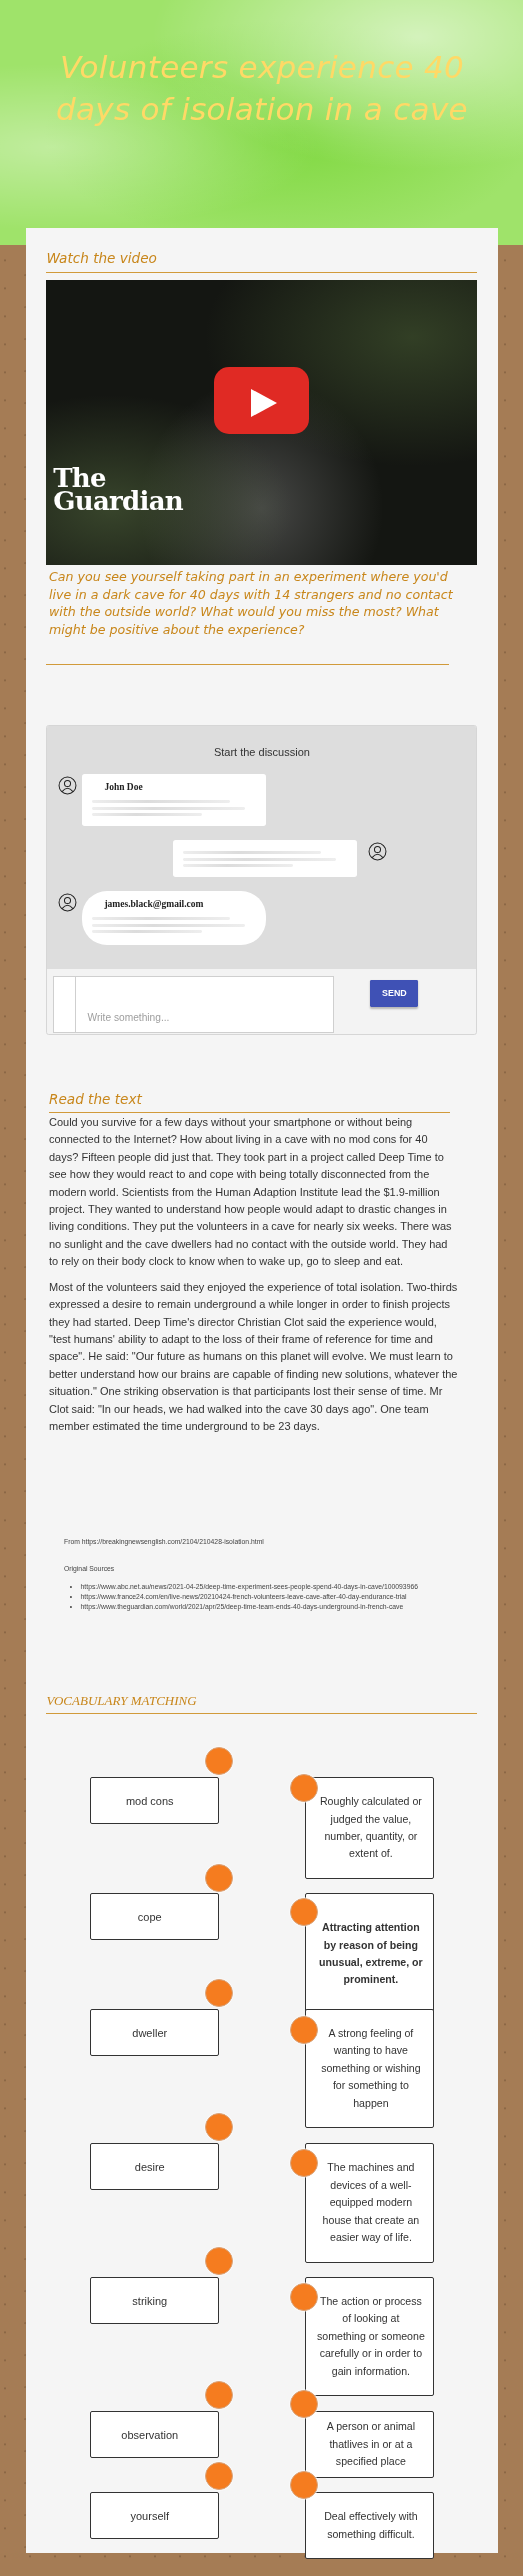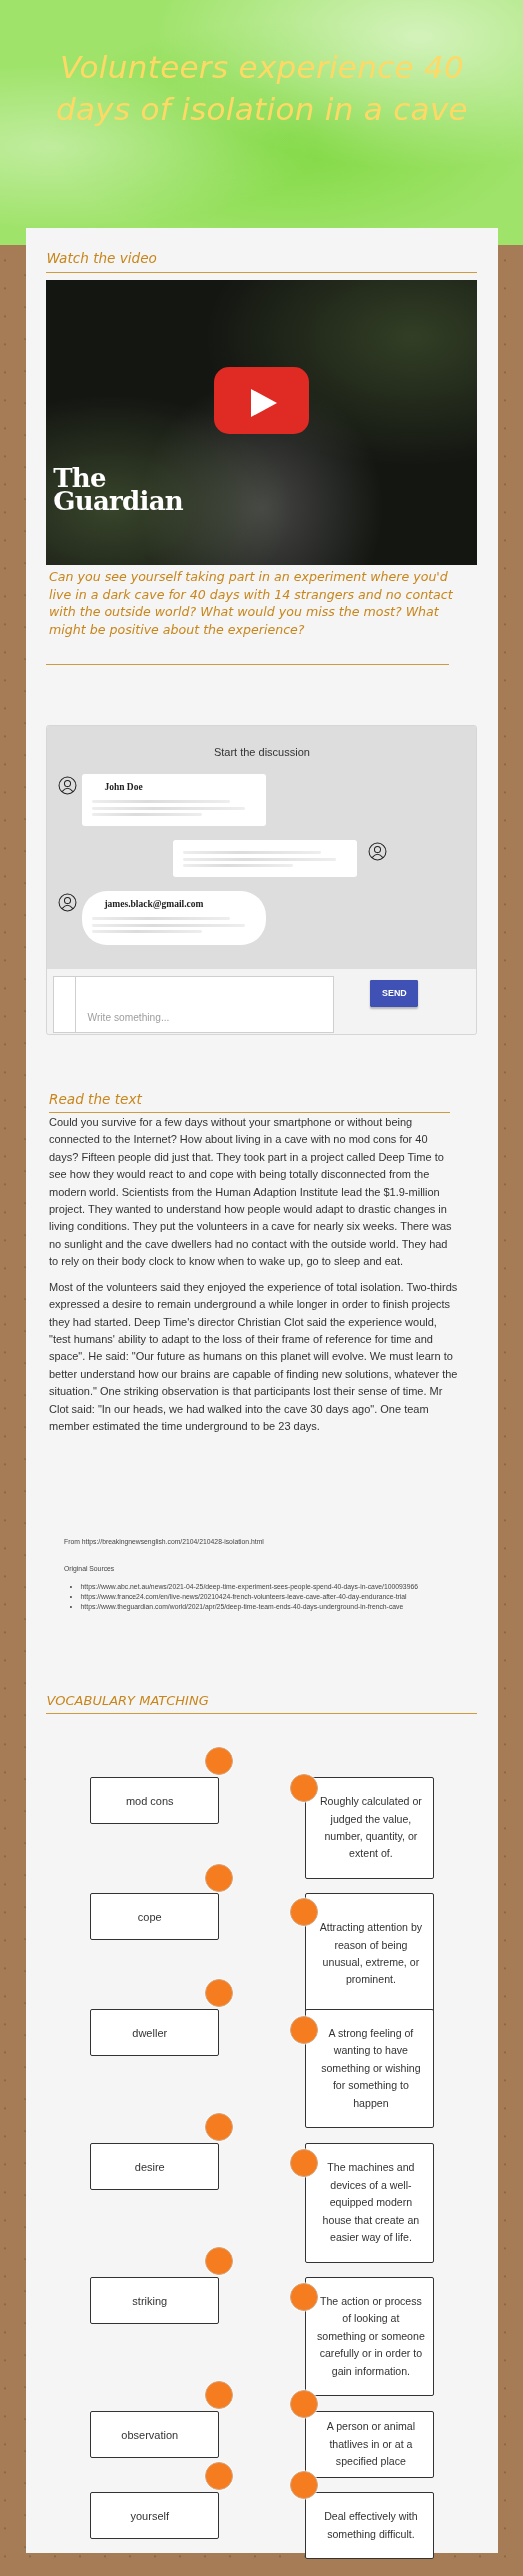--- a/index.html
+++ b/index.html
@@ -182,41 +182,41 @@
   <div class="source" style="left:0; top:1309px; padding-left:0;">
   </div>
   <div class="source" style="left:38px; top:1310px;">From https://breakingnewsenglish.com/2104/210428-isolation.html</div>
   <div class="source" style="left:38px; top:1337px;">Original Sources</div>
   <ul class="src-list" style="left:41px; top:1354px; width:382px;">
     <li>https://www.abc.net.au/news/2021-04-25/deep-time-experiment-sees-people-spend-40-days-in-cave/100093966</li>
     <li>https://www.france24.com/en/live-news/20210424-french-volunteers-leave-cave-after-40-day-endurance-trial</li>
     <li>https://www.theguardian.com/world/2021/apr/25/deep-time-team-ends-40-days-underground-in-french-cave</li>
   </ul>
 
-  <div class="sec-title" style="left:20.4px; top:1465px; font-size:13px;">VOCABULARY MATCHING</div>
+  <div class="sec-title" style="left:20.4px; top:1465px; font-size:13px;font-family:Liberation Serif, serif;">VOCABULARY MATCHING</div>
   <div class="divider" style="left:20.4px; top:1485px; width:431px;"></div>
 
   <div class="term" style="left:64px; top:1509px;">mod cons</div>
   <div class="term" style="left:64px; top:1625px;">cope</div>
   <div class="term" style="left:64px; top:1875px;">desire</div>
   <div class="term" style="left:64px; top:1741px;">dweller</div>
   <div class="term" style="left:64px; top:2009px;">striking</div>
   <div class="term" style="left:64px; top:2143px;">observation</div>
   <div class="term" style="left:64px; top:2224px;">yourself</div>
 
   <div class="dot" style="left:179px; top:1519px;"></div>
   <div class="dot" style="left:179px; top:1636px;"></div>
   <div class="dot" style="left:179px; top:1751px;"></div>
   <div class="dot" style="left:179px; top:1885px;"></div>
   <div class="dot" style="left:179px; top:2019px;"></div>
   <div class="dot" style="left:179px; top:2153px;"></div>
   <div class="dot" style="left:179px; top:2234px;"></div>
 
   <div class="defn" style="left:279px; top:1509px; height:102px;">Roughly calculated or judged the value, number, quantity, or extent of.</div>
-  <div class="defn" style="left:279px; top:1625px; height:122px;">Attracting attention by reason of being unusual, extreme, or prominent.</div>
+  <div class="defn" style="left:279px; top:1625px; height:122px;font-weight:bold;">Attracting attention by reason of being unusual, extreme, or prominent.</div>
   <div class="defn" style="left:279px; top:1741px; height:119px;">A strong feeling of wanting to have something or wishing for something to happen</div>
   <div class="defn" style="left:279px; top:1875px; height:120px;">The machines and devices of a well-equipped modern house that create an easier way of life.</div>
   <div class="defn" style="left:279px; top:2009px; height:119px;">The action or process of looking at something or someone carefully or in order to gain information.</div>
   <div class="defn" style="left:279px; top:2143px; height:67px;">A person or animal thatlives in or at a specified place</div>
   <div class="defn" style="left:279px; top:2224px; height:67px;">Deal effectively with something difficult.</div>
 
   <div class="dot" style="left:264px; top:1546px;"></div>
   <div class="dot" style="left:264px; top:1670px;"></div>
   <div class="dot" style="left:264px; top:1788px;"></div>
   <div class="dot" style="left:264px; top:1921px;"></div>

